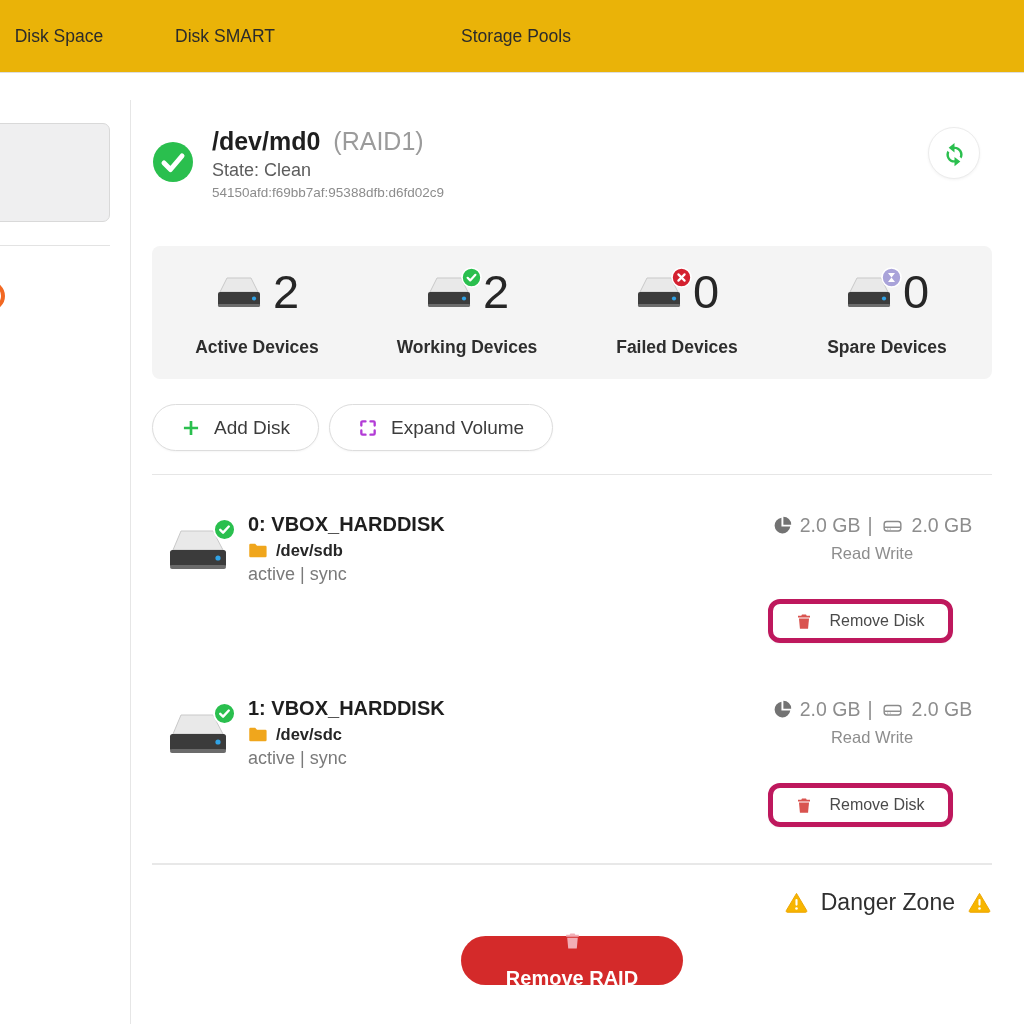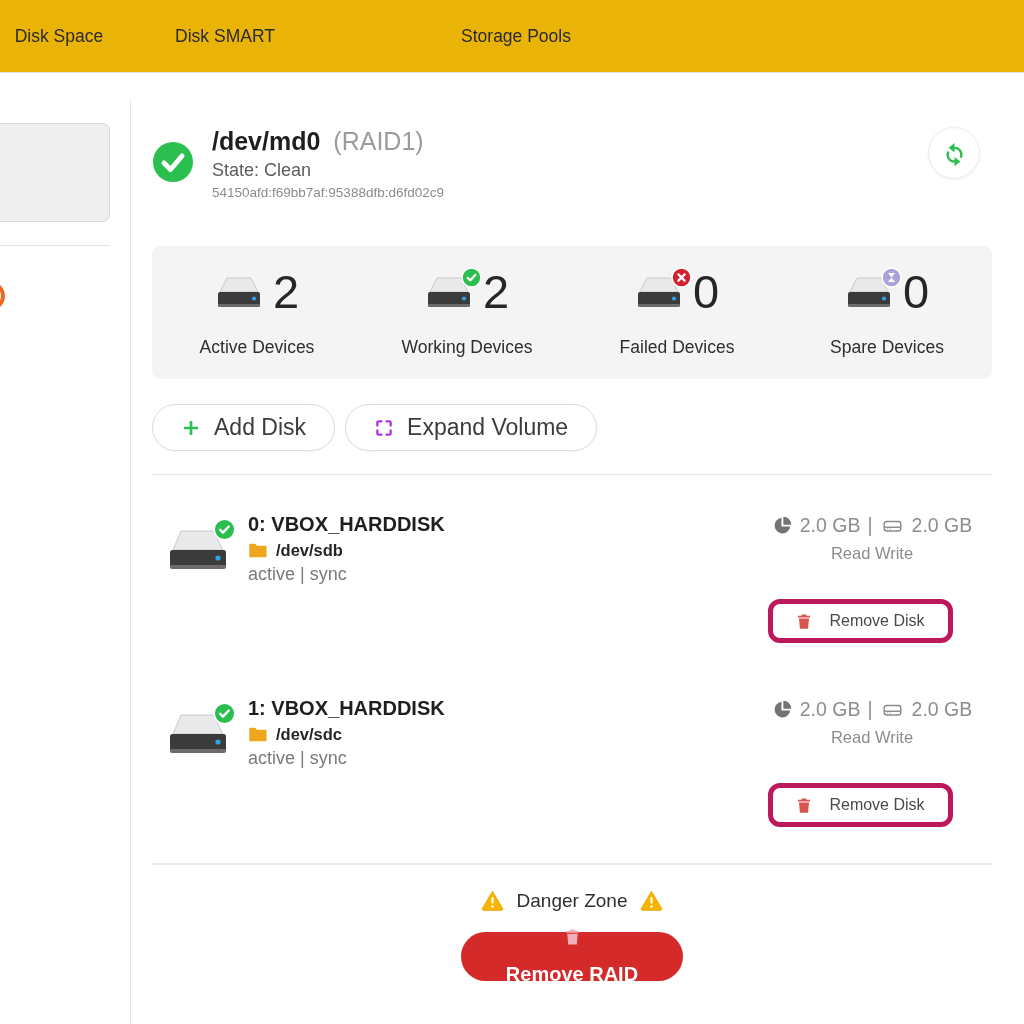--- a/index.html
+++ b/index.html
@@ -46,27 +46,27 @@
                  justify-content:center; cursor:pointer; }
 
   
   .stats { margin-top:46px; height:133px; background:#f4f4f4; border-radius:8px;
            display:flex; align-items:center; }
   .stat { flex:1; display:flex; flex-direction:column; align-items:center; }
   .stat-top { display:flex; align-items:center; gap:10px; }
   .drive-wrap { position:relative; width:48px; height:34px; margin-top:6px; }
   .badge { position:absolute; top:-10px; right:-9px; width:21px; height:21px; }
   .stat-value { font-size:47px; font-weight:400; color:#262626; line-height:47px; }
-  .stat-label { font-size:17.5px; color:#2e2e2e; margin-top:22px; }
+  .stat-label { font-size:17.5px; color:#2e2e2e; margin-top:22px;font-weight:bold; }
 
   
   .toolbar { margin-top:25px; display:flex; gap:10px; }
   .pill-btn { height:47px; border:1px solid #ddd; border-radius:24px; background:#fff;
               display:inline-flex; align-items:center; gap:13px; padding:0 28px;
-              font-size:23px; color:#3c3c3c; cursor:pointer;
+              font-size:19px; color:#3c3c3c; cursor:pointer;
               box-shadow:0 1px 2px rgba(0,0,0,.04); }
 
   .h-divider { margin-top:23px; height:1px; background:#e6e6e6; }
 
   
   .disk-row { padding-top:27px; display:flex; justify-content:space-between; }
   .disk-left { display:flex; }
   .disk-icon-wrap { position:relative; width:66px; height:46px; margin-top:26px; margin-left:14px; }
   .disk-badge { position:absolute; top:-10px; right:-4px; width:23px; height:23px; }
   .disk-text { margin-left:16px; }
@@ -80,22 +80,22 @@
   .access-mode { font-size:16.5px; color:#8d8d8d; margin-top:7px; }
   .remove-disk-btn { margin-top:36px; margin-right:24px; width:185px; height:44px;
                      border:5px solid #be185d; border-radius:12px; background:#fff;
                      display:flex; align-items:center; justify-content:center; gap:16px;
                      font-size:16px; color:#4a4a4a; cursor:pointer;
                      box-shadow:0 1px 2px rgba(0,0,0,.04); }
   .row-gap { height:16px; }
 
   
   .danger-divider { margin-top:36px; height:2px; background:#e8e8e8; }
-  .danger-title { margin-top:24px; display:flex; align-items:center; justify-content:center;
-                  gap:12px; font-size:19px; color:#2f2f2f; }
+  .danger-title { margin-top:24px; display:flex; align-items:center; justify-content:flex-end;
+                  gap:12px; font-size:23px; color:#2f2f2f; }
   .remove-raid-btn { margin:20px auto 0; width:222px; height:49px; border-radius:25px;
                      background:#d42a2a; border:none; display:flex; align-items:center;
                      justify-content:center; gap:16px; color:#fff; font-weight:bold;
                      font-size:20px; cursor:pointer;flex-direction:column; }
   svg { display:block; }
 </style>
 </head>
 <body>
 
 <div class="page">

